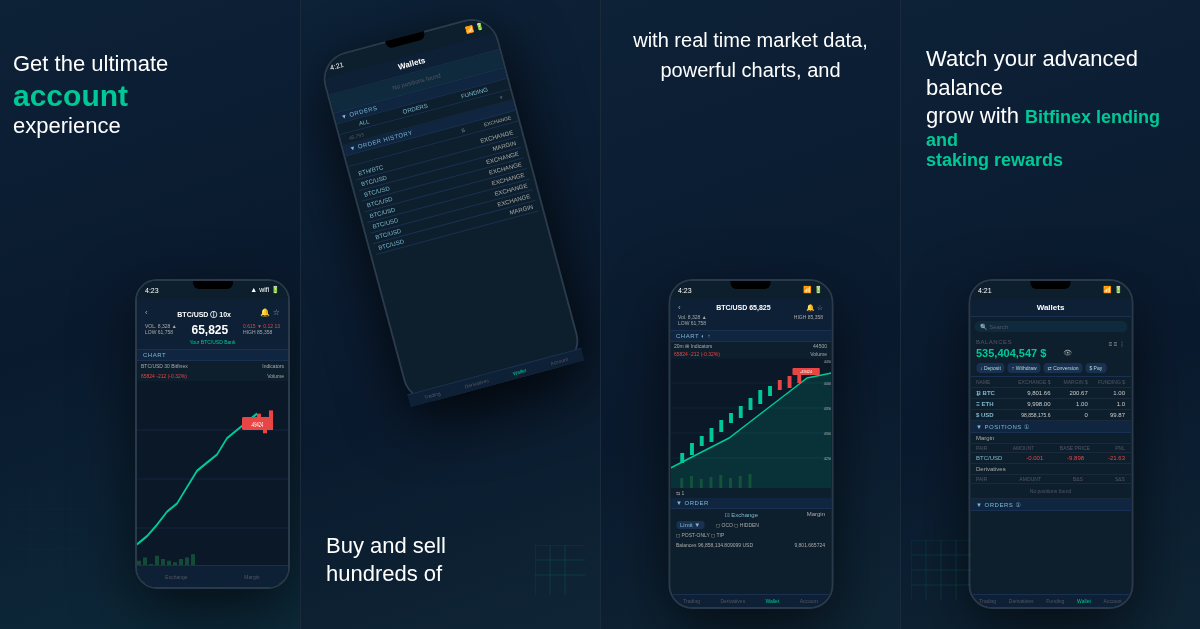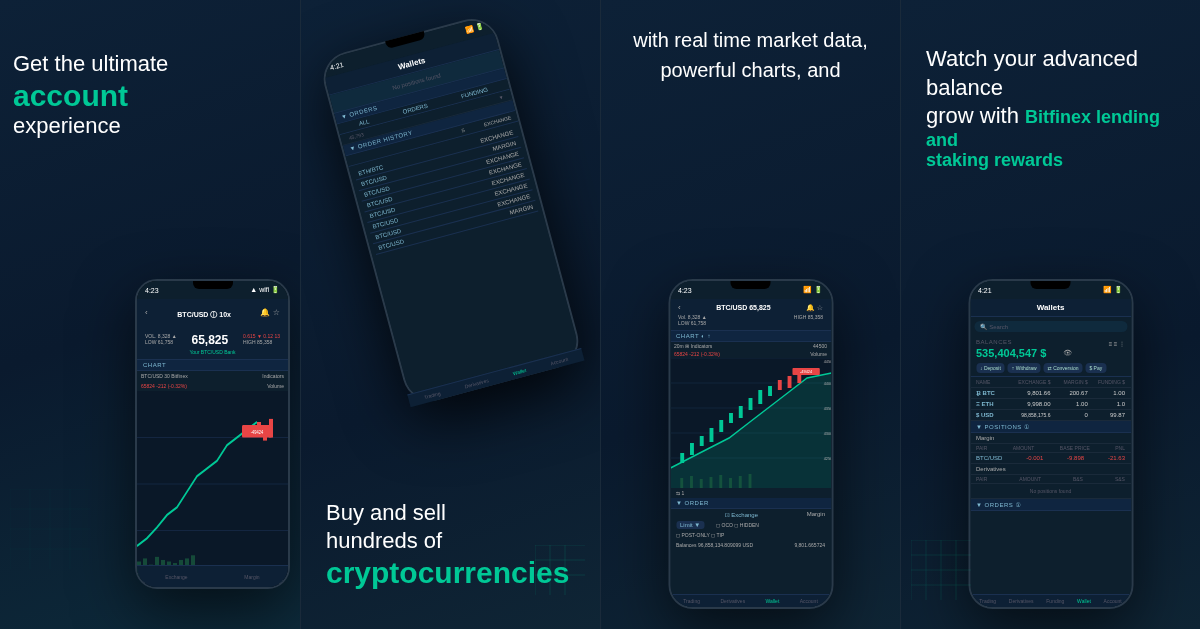--- a/index.html
+++ b/index.html
@@ -409,21 +409,21 @@
         <span>▲ wifi 🔋</span>
       </div>
       <div class="phone-header">
         <div style="display:flex;justify-content:space-between;align-items:center;">
           <span style="color:#aaa;font-size:8px;">‹</span>
           <div>
             <span class="phone-ticker" style="font-size:7px;">BTC/USD ⓘ 10x</span>
           </div>
           <span style="color:#aaa;font-size:8px;">🔔 ☆</span>
         </div>
-        <div style="display:flex;justify-content:space-between;margin-top:12px;">
+        <div style="display:flex;justify-content:space-between;margin-top:2px;">
           <div>
             <div style="font-size:5px;color:#aaa;">VOL. 8,328 ▲</div>
             <div style="font-size:5px;color:#aaa;">LOW 61,758</div>
           </div>
           <div class="phone-price" style="font-size:12px;">65,825</div>
           <div>
             <div style="font-size:5px;color:#e84545;">0.615 ▼ 0.12 13</div>
             <div style="font-size:5px;color:#aaa;">HIGH 85,358</div>
           </div>
         </div>
@@ -552,21 +552,20 @@
           <span style="font-size:5px;color:#00c896;">Wallet</span>
           <span style="font-size:5px;color:#556;">Account</span>
         </div>
       </div>
     </div>
   </div>
 
   <div class="panel-2-text">
     <div class="headline-white">Buy and sell</div>
     <div class="headline-white">hundreds of</div>
-    <div class="headline-green">cryptocurrencies</div>
   </div>
 
   <div style="position:absolute;bottom:30px;right:15px;opacity:0.3;">
     <svg width="50" height="50" viewBox="0 0 50 50">
       <line x1="0" y1="0" x2="50" y2="0" stroke="#00c896" stroke-width="0.5"></line>
       <line x1="0" y1="15" x2="50" y2="15" stroke="#00c896" stroke-width="0.5"></line>
       <line x1="0" y1="30" x2="50" y2="30" stroke="#00c896" stroke-width="0.5"></line>
       <line x1="0" y1="0" x2="0" y2="50" stroke="#00c896" stroke-width="0.5"></line>
       <line x1="15" y1="0" x2="15" y2="50" stroke="#00c896" stroke-width="0.5"></line>
       <line x1="30" y1="0" x2="30" y2="50" stroke="#00c896" stroke-width="0.5"></line>

